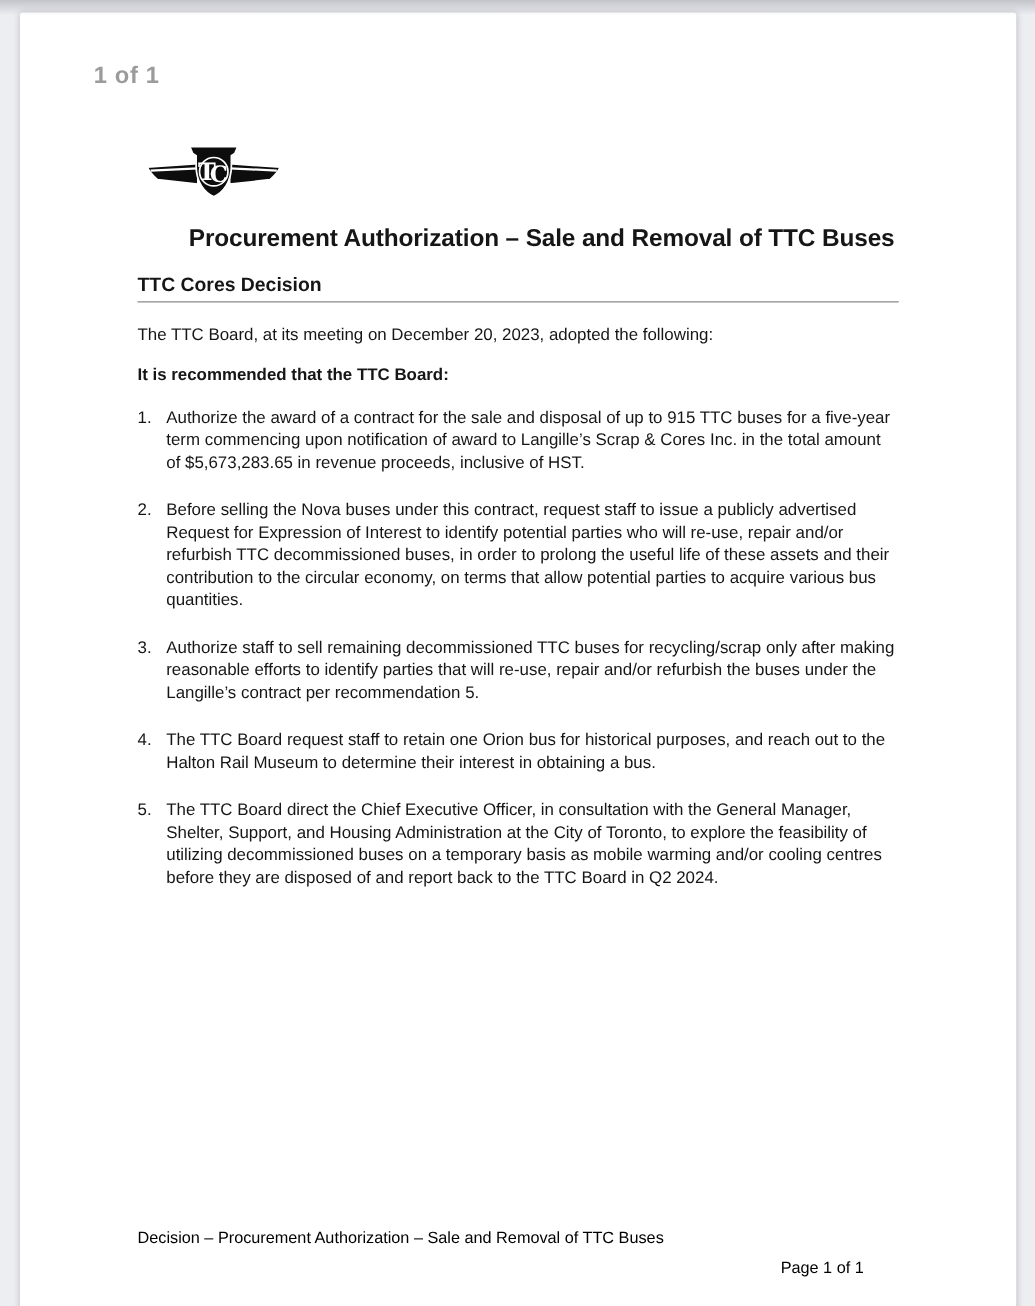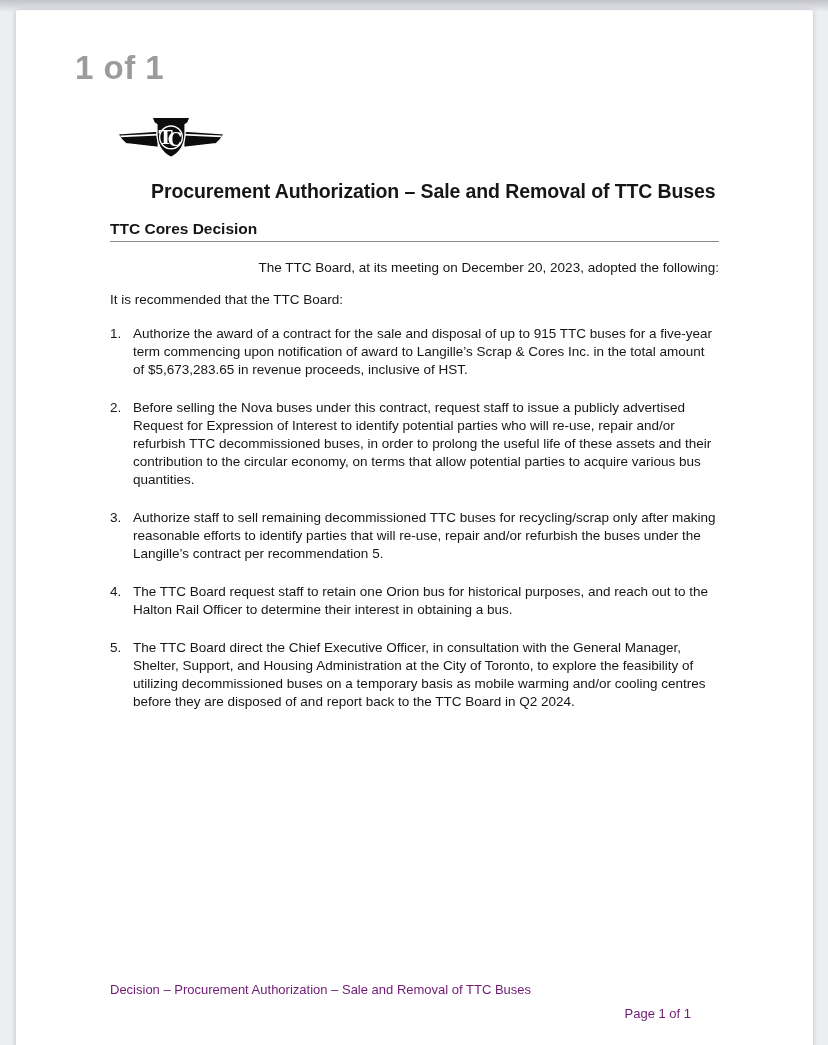--- a/index.html
+++ b/index.html
@@ -29,21 +29,21 @@
     width: 797px;
     height: 1120px;
     background: #ffffff;
     border-radius: 2px;
     box-shadow: 0 1px 5px rgba(40,40,60,0.25);
   }
   .page-indicator {
     position: absolute;
     left: 59px;
     top: 41px;
-    font-size: 33px;
+    font-size: 19px;
     font-weight: bold;
     color: #9b9b9b;
     line-height: 1;
     letter-spacing: 0.5px;
   }
   .content {
     position: absolute;
     left: 94px;
     top: 0;
     width: 609px;
@@ -72,22 +72,22 @@
   .section-rule {
     margin-top: 3px;
     border: none;
     border-top: 1px solid #8a8a8a;
     height: 0;
   }
   .body-text {
     font-size: 13.5px;
     line-height: 18px;
   }
-  .para-1 { margin-top: 17px; text-align: right; }
-  .para-2 { margin-top: 14px; }
+  .para-1 { margin-top: 17px; }
+  .para-2 { margin-top: 14px; font-weight: bold; }
   .rec-list {
     list-style: none;
     margin: 16px 0 0 0;
     padding: 0;
   }
   .rec-list li {
     display: flex;
     margin-bottom: 20px;
   }
   .li-num {
@@ -97,21 +97,21 @@
     flex: 1 1 auto;
   }
   .footer {
     position: absolute;
     left: 94px;
     top: 972px;
     width: 609px;
     display: flex;
     justify-content: space-between;
     font-size: 13px;
-    color: #701a75;
+    color: #000000;
     line-height: 16px;
   }
   .footer .footer-right {
     padding-right: 28px;
     margin-top: 24px;
   }
   .monogram {
     font-family: "DejaVu Serif", serif;
     font-weight: bold;
   }
@@ -160,21 +160,21 @@
       <li>
         <span class="li-num">2.</span>
         <span class="li-text">Before selling the Nova buses under this contract, request staff to issue a publicly advertised Request for Expression of Interest to identify potential parties who will re-use, repair and/or refurbish TTC decommissioned buses, in order to prolong the useful life of these assets and their contribution to the circular economy, on terms that allow potential parties to acquire various bus quantities.</span>
       </li>
       <li>
         <span class="li-num">3.</span>
         <span class="li-text">Authorize staff to sell remaining decommissioned TTC buses for recycling/scrap only after making reasonable efforts to identify parties that will re-use, repair and/or refurbish the buses under the Langille’s contract per recommendation 5.</span>
       </li>
       <li>
         <span class="li-num">4.</span>
-        <span class="li-text">The TTC Board request staff to retain one Orion bus for historical purposes, and reach out to the Halton Rail Officer to determine their interest in obtaining a bus.</span>
+        <span class="li-text">The TTC Board request staff to retain one Orion bus for historical purposes, and reach out to the Halton Rail Museum to determine their interest in obtaining a bus.</span>
       </li>
       <li>
         <span class="li-num">5.</span>
         <span class="li-text">The TTC Board direct the Chief Executive Officer, in consultation with the General Manager, Shelter, Support, and Housing Administration at the City of Toronto, to explore the feasibility of utilizing decommissioned buses on a temporary basis as mobile warming and/or cooling centres before they are disposed of and report back to the TTC Board in Q2 2024.</span>
       </li>
     </ol>
 
   </div>
 
   <div class="footer">

